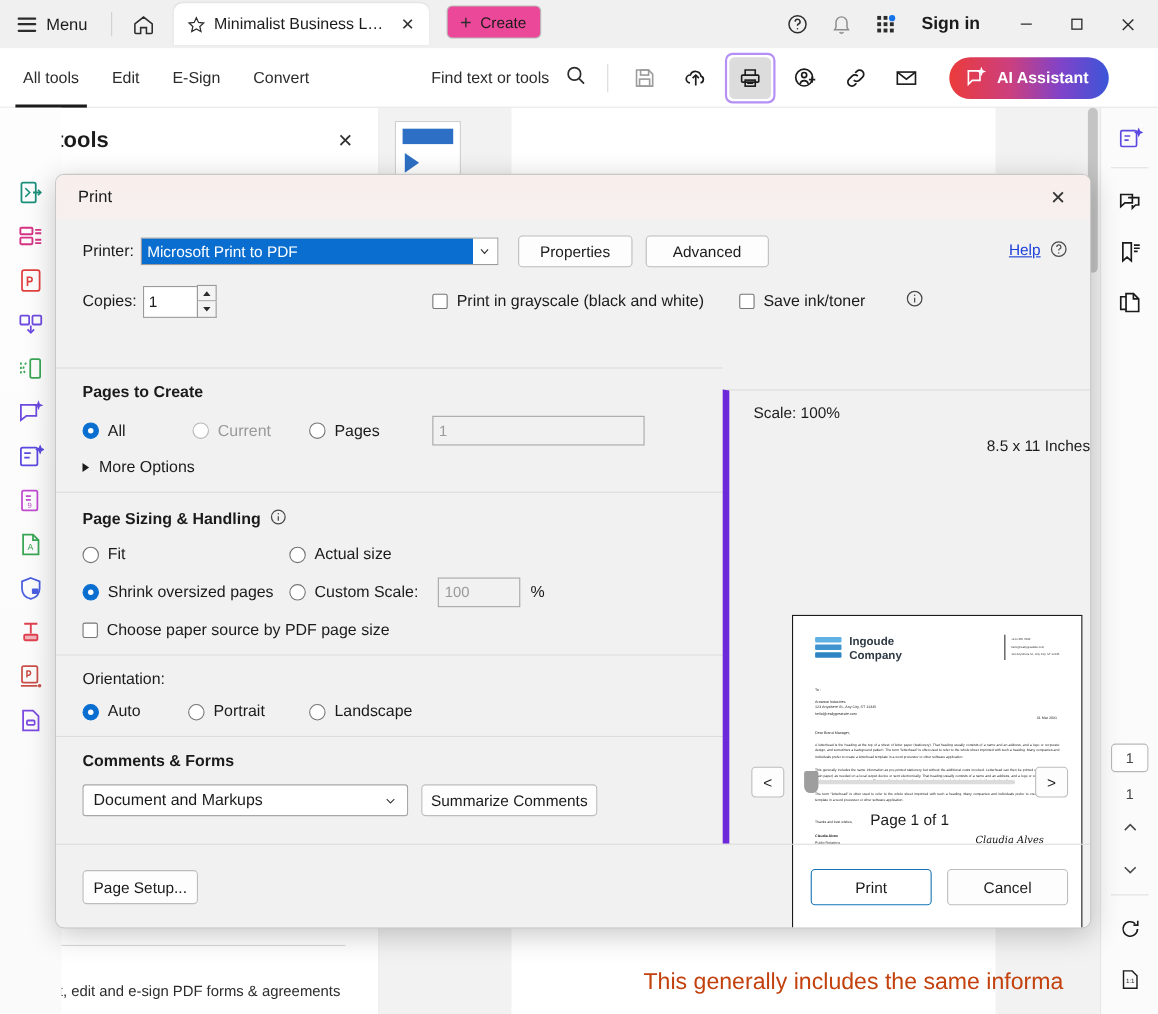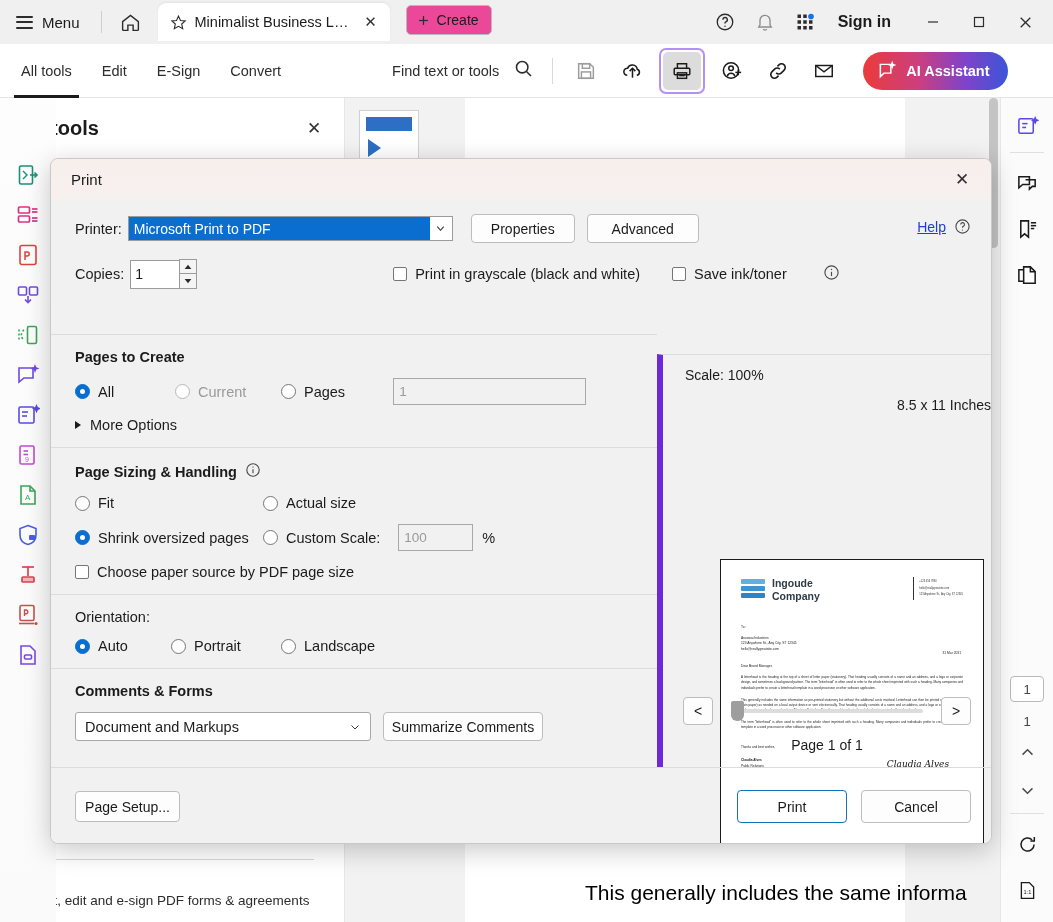--- a/index.html
+++ b/index.html
@@ -102,21 +102,21 @@
   .doc-area { position: absolute; top: 98px; left: 345px; right: 53px; bottom: 0; background: #f2f2f2; }
   .doc-thumb {
     position: absolute; left: 14px; top: 12px; width: 60px; height: 70px;
     background: #fff; border: 1px solid #d0d0d0;
   }
   .doc-thumb .band { height: 14px; background: #2d6fc4; margin: 6px 6px 0 6px; }
   .doc-thumb .tri { width: 0; height: 0; border-left: 13px solid #2d6fc4; border-top: 9px solid transparent; border-bottom: 9px solid transparent; margin: 8px 0 0 8px; }
   .doc-page {
     position: absolute; left: 120px; top: 0; width: 440px; bottom: 0; background: #fff;
   }
-  .doc-text { position: absolute; left: 240px; bottom: 14px; width: 420px; font-size: 21px; color: #000000; line-height: 30px; white-space: nowrap; overflow: hidden; }
+  .doc-text { position: absolute; left: 240px; bottom: 14px; width: 420px; font-size: 21px; color: #c2410c; line-height: 30px; white-space: nowrap; overflow: hidden; }
   .doc-scroll { position: absolute; right: 2px; top: 0; width: 9px; bottom: 0; }
   .doc-scroll .thumbbar { position: absolute; right: 0; top: 0; width: 9px; height: 150px; background: #c4c4c4; border-radius: 5px; }
 
   
   .right-rail {
     position: absolute; top: 98px; right: 0; width: 53px; bottom: 0;
     background: #fbfbfb; border-left: 1px solid #e6e6e6;
     display: flex; flex-direction: column; align-items: center;
   }
   .rr-ic { width: 36px; height: 36px; display: flex; align-items: center; justify-content: center; cursor: pointer; border-radius: 5px; margin-top: 10px; }

